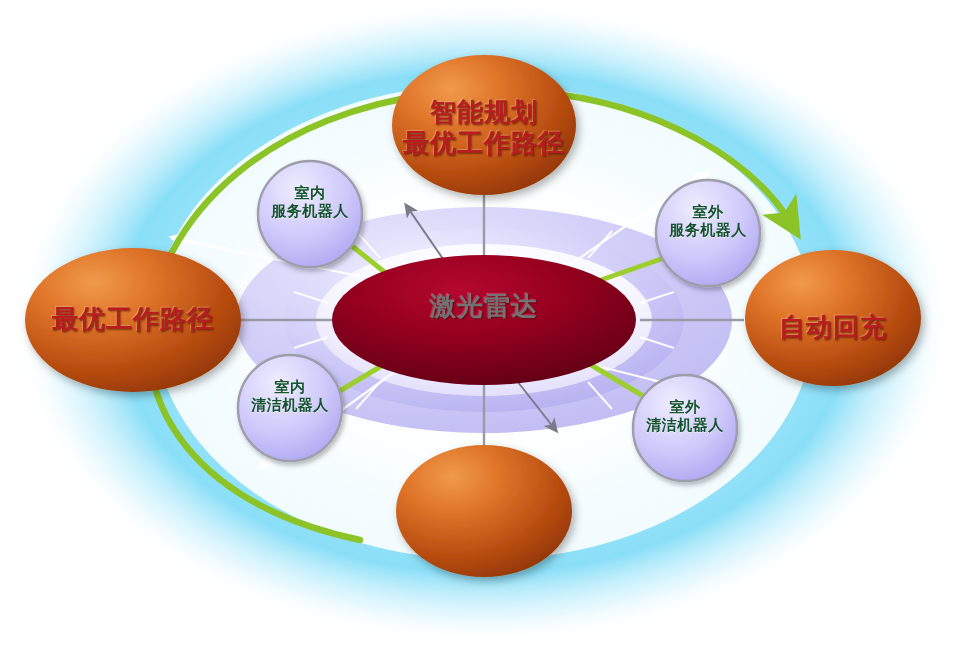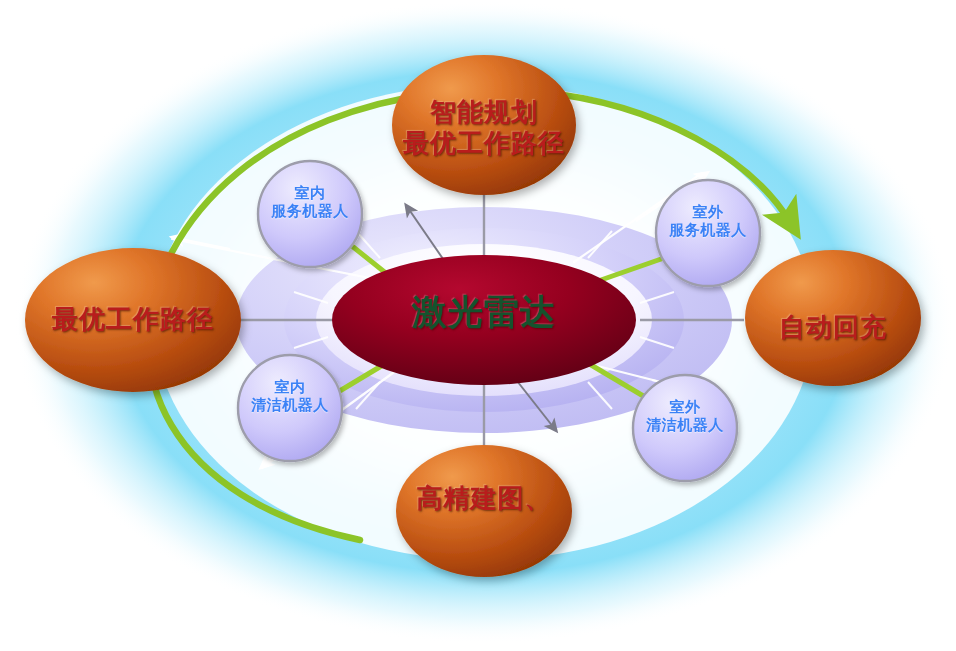--- a/index.html
+++ b/index.html
@@ -31,30 +31,30 @@
   }
   .lbl-major {
     color: #b91c1c;
     font-weight: bold;
     font-size: 26px;
     letter-spacing: 1px;
     text-shadow: 1px 1px 2px rgba(60,20,0,0.65),
                  -1px -1px 1px rgba(255,220,190,0.35);
   }
   .lbl-minor {
-    color: #3b82f6;
+    color: #14532d;
     font-weight: bold;
     font-size: 15px;
     letter-spacing: 0.5px;
     text-shadow: 0 1px 1px rgba(255,255,255,0.55);
   }
   .lbl-core {
-    color: #14532d;
+    color: #737373;
     font-weight: bold;
-    font-size: 35px;
+    font-size: 26px;
     letter-spacing: 1px;
     text-shadow: 1px 1px 2px rgba(90,0,10,0.75),
                  -1px -1px 1px rgba(255,190,200,0.3);
   }
 </style>
 </head>
 <body>
 
 <div id="stage">
 
@@ -199,21 +199,20 @@
 
   <div class="lbl lbl-major" style="left:23px; top:304px; width:220px;">
     <div>最优工作路径</div>
   </div>
 
   <div class="lbl lbl-major" style="left:743px; top:312px; width:180px;">
     <div>自动回充</div>
   </div>
 
   <div class="lbl lbl-major" style="left:394px; top:483px; width:180px;">
-    <div>高精建图、</div>
   </div>
 
   <div class="lbl lbl-minor" style="left:250px; top:184px; width:120px;">
     <div>室内</div>
     <div>服务机器人</div>
   </div>
 
   <div class="lbl lbl-minor" style="left:648px; top:203px; width:120px;">
     <div>室外</div>
     <div>服务机器人</div>

